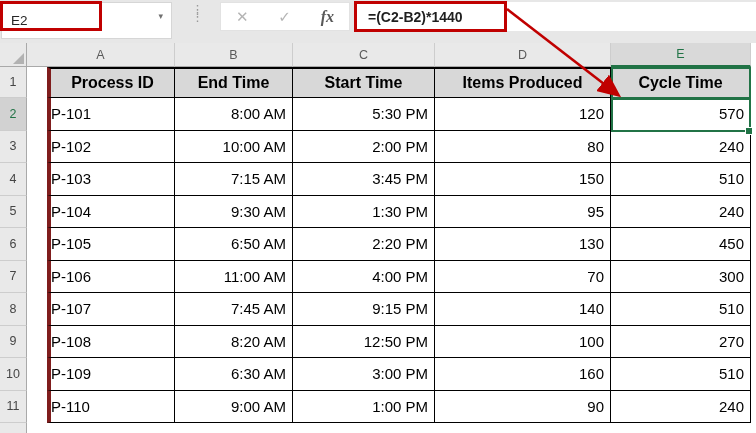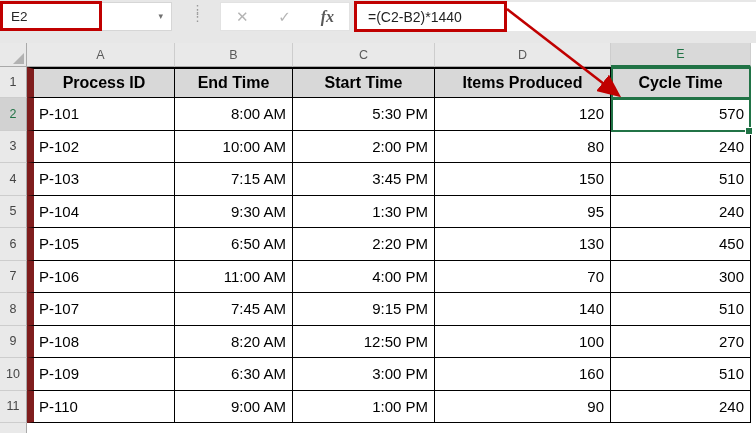--- a/index.html
+++ b/index.html
@@ -8,33 +8,33 @@
     --chrome:#e7e7e7;
     --hdrfill:#d8d8d8;
   }
   *{margin:0;padding:0;box-sizing:border-box;}
   html,body{width:756px;height:433px;overflow:hidden;background:#fff;
     font-family:"Liberation Sans","DejaVu Sans",sans-serif;}
   #app{position:relative;width:756px;height:433px;background:#fff;}
 
   
   #toolbar{position:absolute;left:0;top:0;width:756px;height:43px;background:var(--chrome);}
-  #namebox{position:absolute;left:1px;top:2px;width:171px;height:29px;background:#fff;
+  #namebox{position:absolute;left:1px;top:2px;width:171px;height:37px;background:#fff;
     border:1px solid #d6d6d6;display:flex;align-items:center;padding-left:9px;
     font-size:13.5px;color:#262626;}
   #namebox-caret{position:absolute;right:8px;top:9px;font-size:9px;color:#707070;line-height:1;}
   #dots-sep{position:absolute;left:191px;top:6px;color:#9a9a9a;font-size:13px;
     letter-spacing:0;line-height:0.55;text-align:center;width:10px;}
   #iconbox{position:absolute;left:220px;top:2px;width:130px;height:29px;background:#fff;
     border:1px solid #e2e2e2;display:flex;align-items:center;justify-content:space-around;}
   .gicon{color:#b4b4b4;font-size:15px;}
   #fx-btn{color:#595959;font-family:"Liberation Serif","DejaVu Serif",serif;
     font-style:italic;font-weight:bold;font-size:16px;}
   #formulabar{position:absolute;left:356px;top:2px;width:400px;height:29px;background:#fff;
-    display:flex;align-items:center;padding-left:12px;font-size:14px;color:#1f1f1f;}
+    display:flex;align-items:center;padding-left:12px;font-size:14px;color:#1f1f1f;font-weight:bold;}
 
   
   .red-rect{position:absolute;border:3px solid var(--red);pointer-events:none;z-index:30;}
   #rect-name{left:0;top:1px;width:102px;height:30px;}
   #rect-formula{left:354px;top:1px;width:153px;height:31px;}
 
   
   #sheet{position:absolute;left:0;top:43px;width:756px;height:390px;}
   #grid{display:grid;grid-template-columns:27px 148px 118px 142px 176px 140px;
     grid-template-rows:24px 31px repeat(10,32.5px) 10px;width:751px;}
@@ -49,25 +49,25 @@
     border-right:1px solid #cdcdcd;border-bottom:1px solid #a9a9a9;}
   .colhdr-sel{background:#d9d9d9;color:var(--green);border-bottom:2px solid var(--green);}
 
   .rownum{background:#e9e9e9;justify-content:center;font-size:12.5px;color:#454545;
     border-right:1px solid #a9a9a9;border-bottom:1px solid #cdcdcd;}
   .rownum-sel{background:#d2d2d2;color:var(--green);}
   .rownum-partial{background:#e9e9e9;border-right:1px solid #a9a9a9;}
 
   .hdrcell{background:var(--hdrfill);justify-content:center;font-weight:bold;font-size:16px;
     color:#000;border-top:2px solid #000;border-right:1px solid #000;border-bottom:1px solid #000;}
-  .first{border-left:7px solid #7f1d1d;}
+  .first{border-left:4px solid #7f1d1d;margin-left:20px;}
 
   .datacell{background:#fff;font-size:15px;color:#000;
     border-right:1px solid #000;border-bottom:1px solid #000;}
-  .align-left{justify-content:flex-start;padding-left:5px;}
+  .align-left{justify-content:flex-start;}
   .align-right{justify-content:flex-end;padding-right:6px;text-align:center;}
 
   
   .sel-box{position:absolute;border:2px solid var(--green);pointer-events:none;z-index:20;}
   #sel-e1{left:611px;top:24px;width:140px;height:32px;}
   #sel-e2{left:611px;top:55px;width:140px;height:34px;}
   #fill-handle{position:absolute;left:745px;top:84px;width:8px;height:8px;
     background:var(--green);border:1px solid #fff;z-index:21;pointer-events:none;}
 
   

